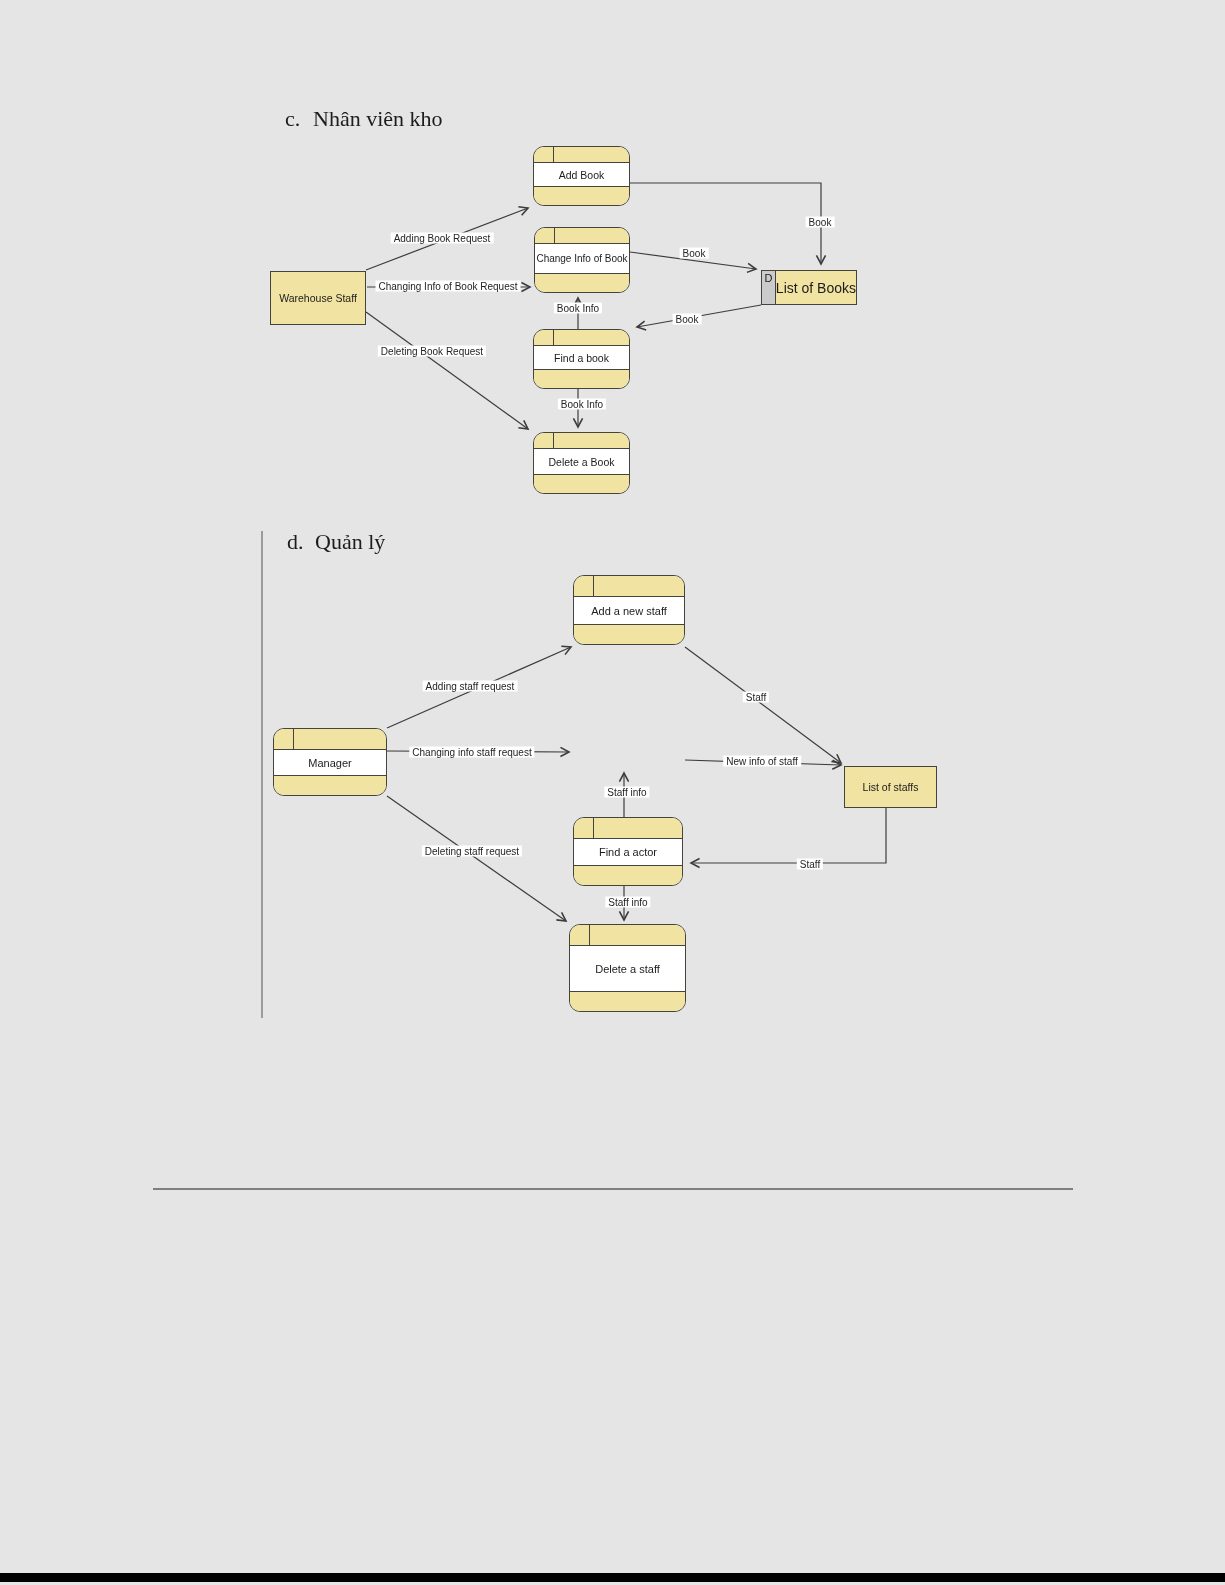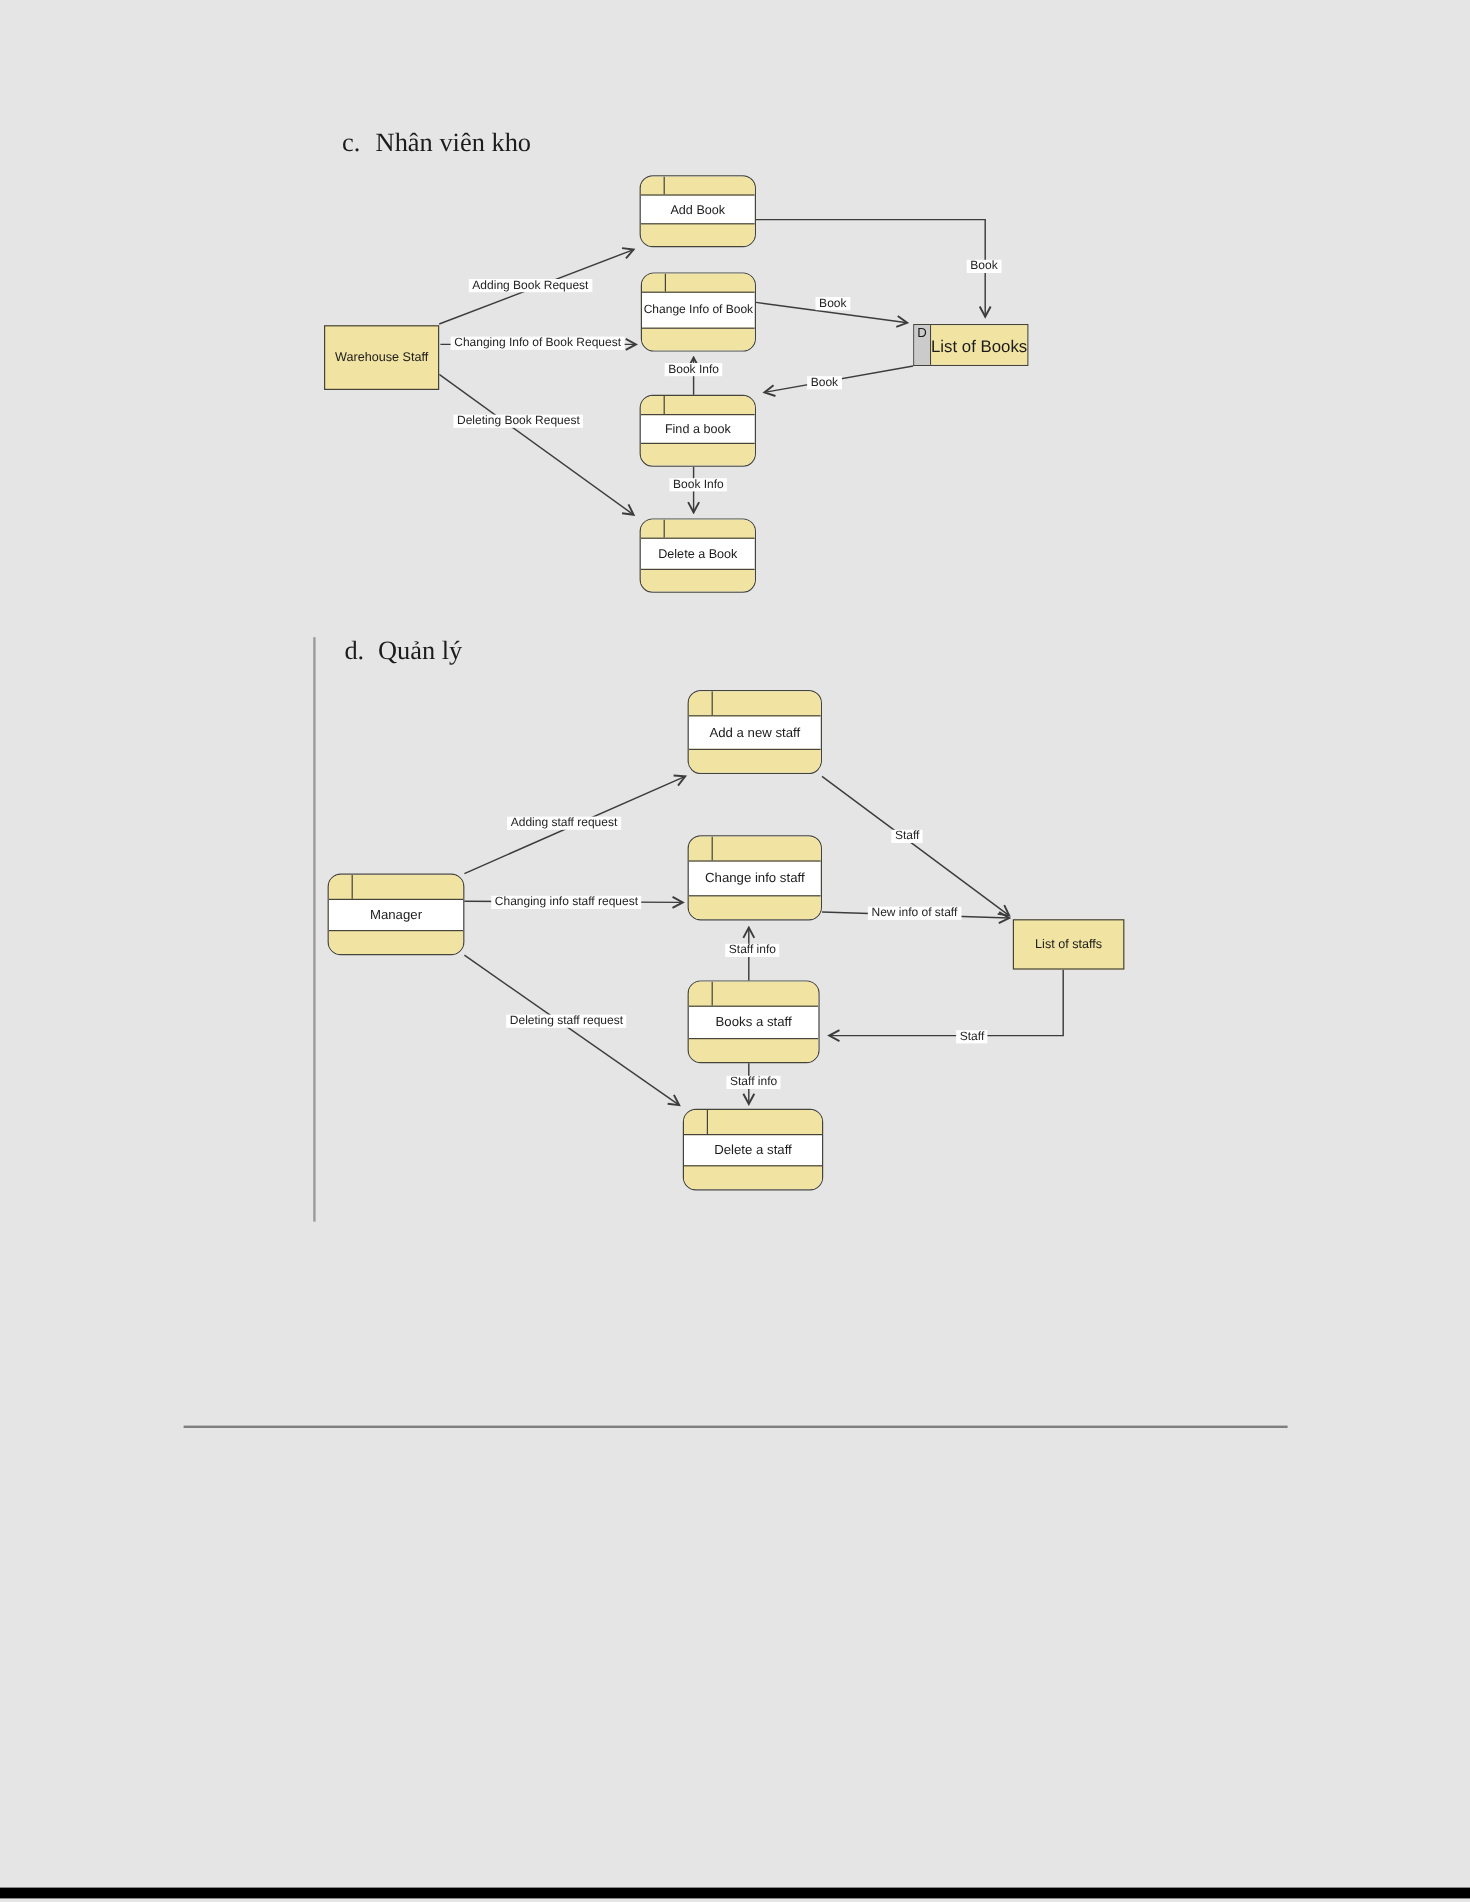--- a/index.html
+++ b/index.html
@@ -164,45 +164,38 @@
   <div class="elabel" style="left:582px;top:404px;">Book Info</div>
 
   <div class="proc large" style="left:573px;top:575px;width:112px;height:70px;">
     <div class="band-top">
         <span class="tab-divider"></span>
       </div>
     <div class="band-mid">Add a new staff</div>
     <div class="band-bot"></div>
   </div>
 
-  <div class="proc large" style="left:573px;top:696px;width:112px;height:71px;">
-    <div class="band-top">
-        <span class="tab-divider"></span>
-      </div>
-    <div class="band-mid">Change info staff</div>
-    <div class="band-bot"></div>
-  </div>
 
   <div class="proc large" style="left:273px;top:728px;width:114px;height:68px;">
     <div class="band-top">
         <span class="tab-divider"></span>
       </div>
     <div class="band-mid">Manager</div>
     <div class="band-bot"></div>
   </div>
 
   <div class="proc large" style="left:573px;top:817px;width:110px;height:69px;">
     <div class="band-top">
         <span class="tab-divider"></span>
       </div>
-    <div class="band-mid">Books a staff</div>
-    <div class="band-bot"></div>
-  </div>
-
-  <div class="proc large" style="left:569px;top:924px;width:117px;height:68px;">
+    <div class="band-mid">Find a actor</div>
+    <div class="band-bot"></div>
+  </div>
+
+  <div class="proc large" style="left:569px;top:924px;width:117px;height:88px;">
     <div class="band-top">
         <span class="tab-divider"></span>
       </div>
     <div class="band-mid">Delete a staff</div>
     <div class="band-bot"></div>
   </div>
 
   <div class="actor-rect" style="left:844px;top:766px;width:93px;height:42px;">
     <span>List of staffs</span>
   </div>

